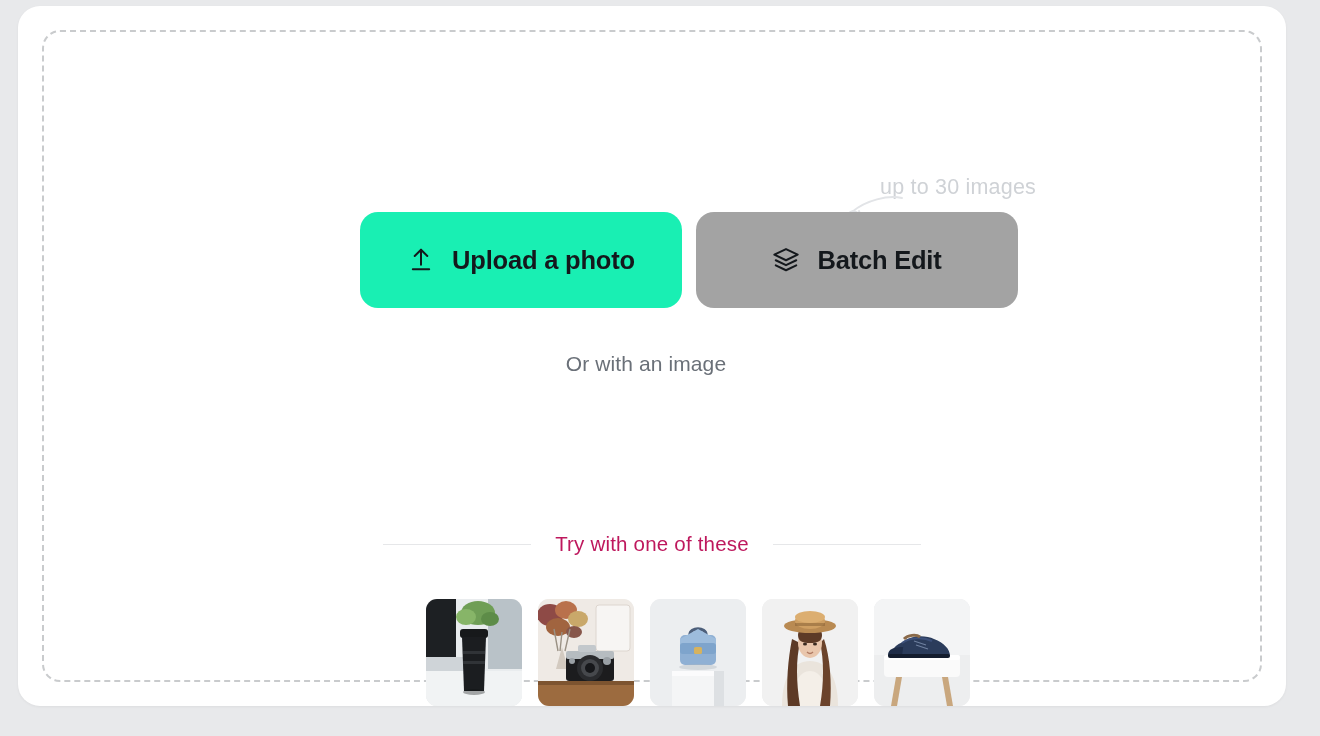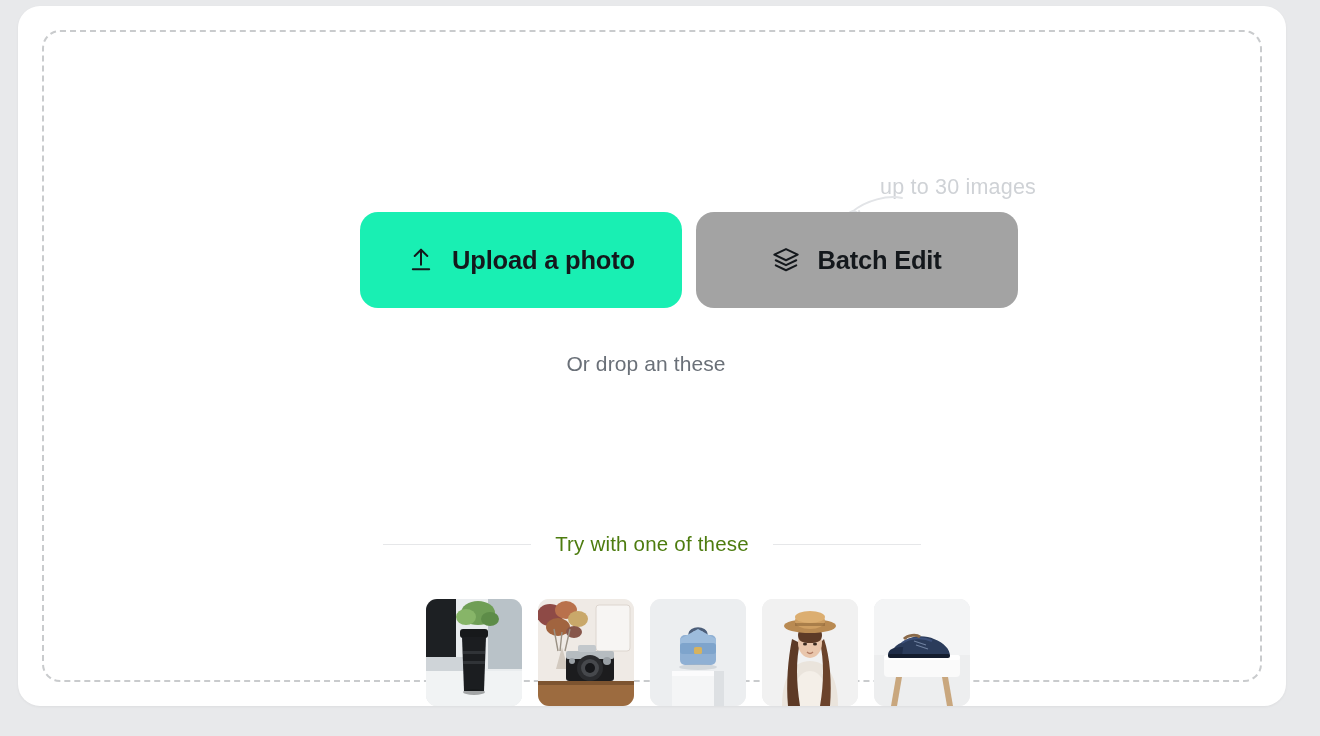--- a/index.html
+++ b/index.html
@@ -148,21 +148,21 @@
   }
 
   .heading-rule {
     width: 148px;
     height: 1px;
     background: #e6e7e9;
   }
 
   #samples-title {
     font-size: 20.5px;
-    color: #4d7c0f;
+    color: #be185d;
     letter-spacing: 0.2px;
     white-space: nowrap;
   }
 
   #sample-thumbs {
     position: absolute;
     left: 382px;
     top: 67px;
     display: flex;
     gap: 16px;
@@ -216,21 +216,21 @@
               <path d="M12 2.6 L22 7.4 L12 12.2 L2 7.4 Z" stroke="#14181c" stroke-width="1.7" stroke-linejoin="round"></path>
               <path d="M3.2 12.2 L12 16.4 L20.8 12.2" stroke="#14181c" stroke-width="1.7" stroke-linecap="round" stroke-linejoin="round"></path>
               <path d="M3.2 16.6 L12 20.8 L20.8 16.6" stroke="#14181c" stroke-width="1.7" stroke-linecap="round" stroke-linejoin="round"></path>
             </svg>
           </span>
           <span>Batch Edit</span>
         </button>
       </div>
 
       <div id="drop-hint">
-        <span>Or drop an these</span>
+        <span>Or with an image</span>
       </div>
 
       <div id="samples-section">
         <div id="samples-heading">
           <span class="heading-rule"></span>
           <span id="samples-title">Try with one of these</span>
           <span class="heading-rule"></span>
         </div>
 
         <div id="sample-thumbs">

